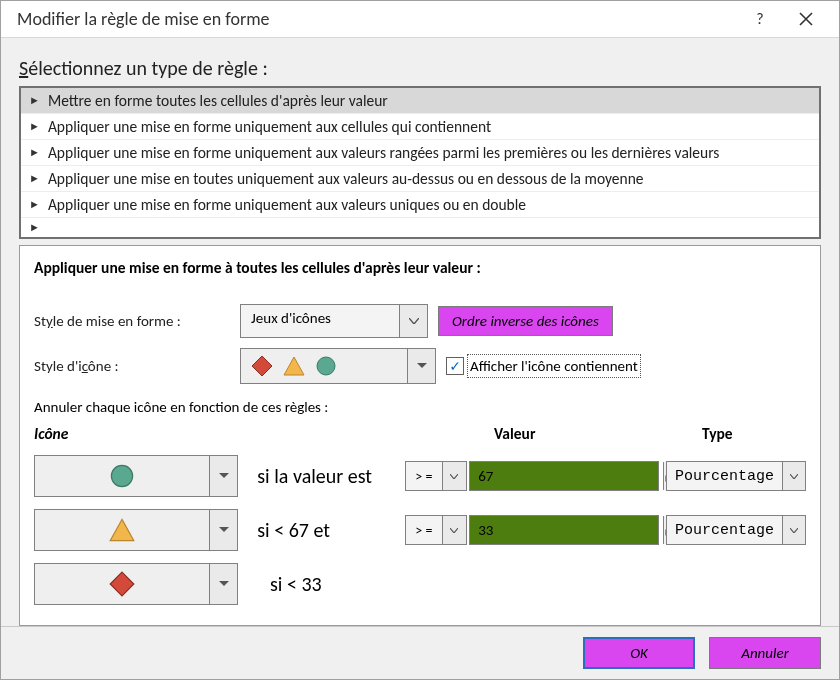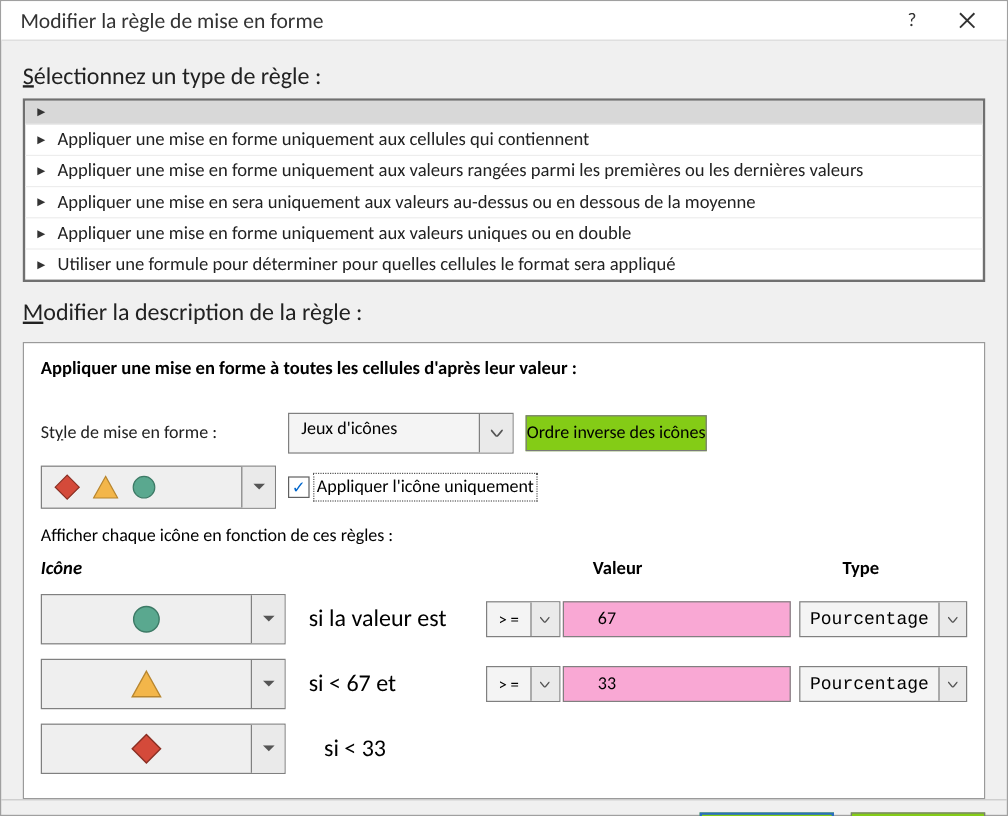--- a/index.html
+++ b/index.html
@@ -45,22 +45,22 @@
   display: inline-flex; align-items: flex-start;
   border: 1px solid #808080; background: #f4f4f4;
 }
 .combo-text { padding: 4px 10px; min-width: 158px; font-size: 15px; }
 .combo-btn {
   width: 28px; height: 32px; border-left: 1px solid #808080;
   display: flex; align-items: center; justify-content: center;
   background: #eaeaea; cursor: pointer;
 }
 .btn {
-  border: 1px solid #7a7a7a; background: #84cc16;
-  padding: 5px 0; font-size: 15px; cursor: pointer;
+  border: 1px solid #7a7a7a; background: #d946ef;
+  padding: 5px 13px; font-size: 15px; cursor: pointer; font-style: italic;
 }
 .checkboxrow { display: inline-flex; align-items: center; gap: 6px; font-size: 15px; }
 .checkbox {
   width: 18px; height: 18px; border: 1px solid #606060; background: #fff;
   display: inline-flex; align-items: center; justify-content: center; font-size: 14px; color: #0066cc;
 }
 .subhead { font-size: 15px; margin: 14px 0 8px 0; }
 .columns { display: flex; gap: 0; }
 .col-icone { width: 236px; font-style: italic; }
 .col-text { width: 156px; }
@@ -74,21 +74,21 @@
 }
 .icon-combo .icon-slot { flex: 1; display: flex; align-items: center; justify-content: center; height: 40px; }
 .icon-combo .combo-btn { height: 40px; }
 .txtcell { display: flex; align-items: center; height: 42px; font-size: 20px; }
 .op-combo {
   display: flex; border: 1px solid #808080; background: #f4f4f4; width: 62px; height: 30px;
 }
 .op-combo .op-text { flex: 1; display: flex; align-items: center; justify-content: center; font-size: 14px; }
 .op-combo .combo-btn { height: 28px; width: 24px; border-left: 1px solid #808080; }
 .val-input {
-  display: flex; border: 1px solid #808080; background: #f9a8d4; width: 190px; height: 30px; padding-left: 20px;
+  display: flex; border: 1px solid #808080; background: #4d7c0f; width: 190px; height: 30px;
 }
 .val-input input {
   border: none; outline: none; flex: 1; padding: 0 8px; font-size: 15px; background: transparent;
 }
 .val-input .ref-btn {
   width: 28px; border-left: 1px solid #808080; display: flex; align-items: center; justify-content: center;
   background: #f0f0f0; cursor: pointer;
 }
 .type-combo {
   display: flex; border: 1px solid #808080; background: #f4f4f4; width: 140px; height: 30px;
@@ -131,46 +131,43 @@
 
   <div class="content">
 
     <div class="section-label">
       <span class="ul">S</span><span textcontent="Sélectionnez un type de règle :">électionnez un type de règle :</span>
     </div>
 
     <div class="rulelist">
       <div class="rulelist-item selected">
         <span class="bullet">►</span>
+        <span>Mettre en forme toutes les cellules d'après leur valeur</span>
       </div>
       <div class="rulelist-item">
         <span class="bullet">►</span>
         <span>Appliquer une mise en forme uniquement aux cellules qui contiennent</span>
       </div>
       <div class="rulelist-item">
         <span class="bullet">►</span>
         <span>Appliquer une mise en forme uniquement aux valeurs rangées parmi les premières ou les dernières valeurs</span>
       </div>
       <div class="rulelist-item">
         <span class="bullet">►</span>
-        <span>Appliquer une mise en sera uniquement aux valeurs au-dessus ou en dessous de la moyenne</span>
+        <span>Appliquer une mise en toutes uniquement aux valeurs au-dessus ou en dessous de la moyenne</span>
       </div>
       <div class="rulelist-item">
         <span class="bullet">►</span>
         <span>Appliquer une mise en forme uniquement aux valeurs uniques ou en double</span>
       </div>
       <div class="rulelist-item">
         <span class="bullet">►</span>
-        <span>Utiliser une formule pour déterminer pour quelles cellules le format sera appliqué</span>
-      </div>
-    </div>
-
-    <div class="section-label" style="margin-top:14px;">
-      <span class="ul">M</span><span>odifier la description de la règle :</span>
-    </div>
+      </div>
+    </div>
+
 
     <div class="descpanel">
 
       <div class="desc-heading">Appliquer une mise en forme à toutes les cellules d'après leur valeur :</div>
 
       <div class="row">
         <div class="field-label">
           <span>St</span><span class="ul">y</span><span>le de mise en forme :</span>
         </div>
         <div class="combo">
@@ -180,45 +177,48 @@
                 <path d="M0 0 L5 6 L10 0" fill="none" stroke="#555" stroke-width="1.4"></path>
               </svg>
           </div>
         </div>
         <button class="btn">
           <span class="ul">O</span><span>rdre inverse des icônes</span>
         </button>
       </div>
 
       <div class="row">
+        <div class="field-label">
+          <span>Style d'i</span><span class="ul">c</span><span>ône :</span>
+        </div>
         <div class="iconset-combo">
           <div class="iconset-slot">
             <svg width="22" height="22" viewBox="0 0 22 22">
                 <polygon points="11,1 21,11 11,21 1,11" fill="#d44a3a" stroke="#8a2f23" stroke-width="1"></polygon>
               </svg>
             <svg width="22" height="22" viewBox="0 0 22 22">
                 <polygon points="11,2 21,20 1,20" fill="#f3b64a" stroke="#b8862f" stroke-width="1"></polygon>
               </svg>
             <svg width="22" height="22" viewBox="0 0 22 22">
                 <circle cx="11" cy="11" r="9" fill="#5aa88f" stroke="#3d7a66" stroke-width="1"></circle>
               </svg>
           </div>
           <div class="combo-btn">
             <svg width="10" height="6" viewBox="0 0 10 6">
                 <path d="M0 0 L5 5 L10 0 Z" fill="#555"></path>
               </svg>
           </div>
         </div>
         <label class="checkboxrow">
           <span class="checkbox">✓</span>
-          <span class="dotted">Appliquer l'icône uniquement</span>
+          <span class="dotted">Afficher l'icône contiennent</span>
         </label>
       </div>
 
-      <div class="subhead">Afficher chaque icône en fonction de ces règles :</div>
+      <div class="subhead">Annuler chaque icône en fonction de ces règles :</div>
 
       <div class="columns">
         <div class="col-icone col-header">
           <span>Icô</span><span class="ul">n</span><span>e</span>
         </div>
         <div class="col-text col-header"></div>
         <div class="col-op col-header"></div>
         <div class="col-val col-header">
           <span class="ul">V</span><span>aleur</span>
         </div>

